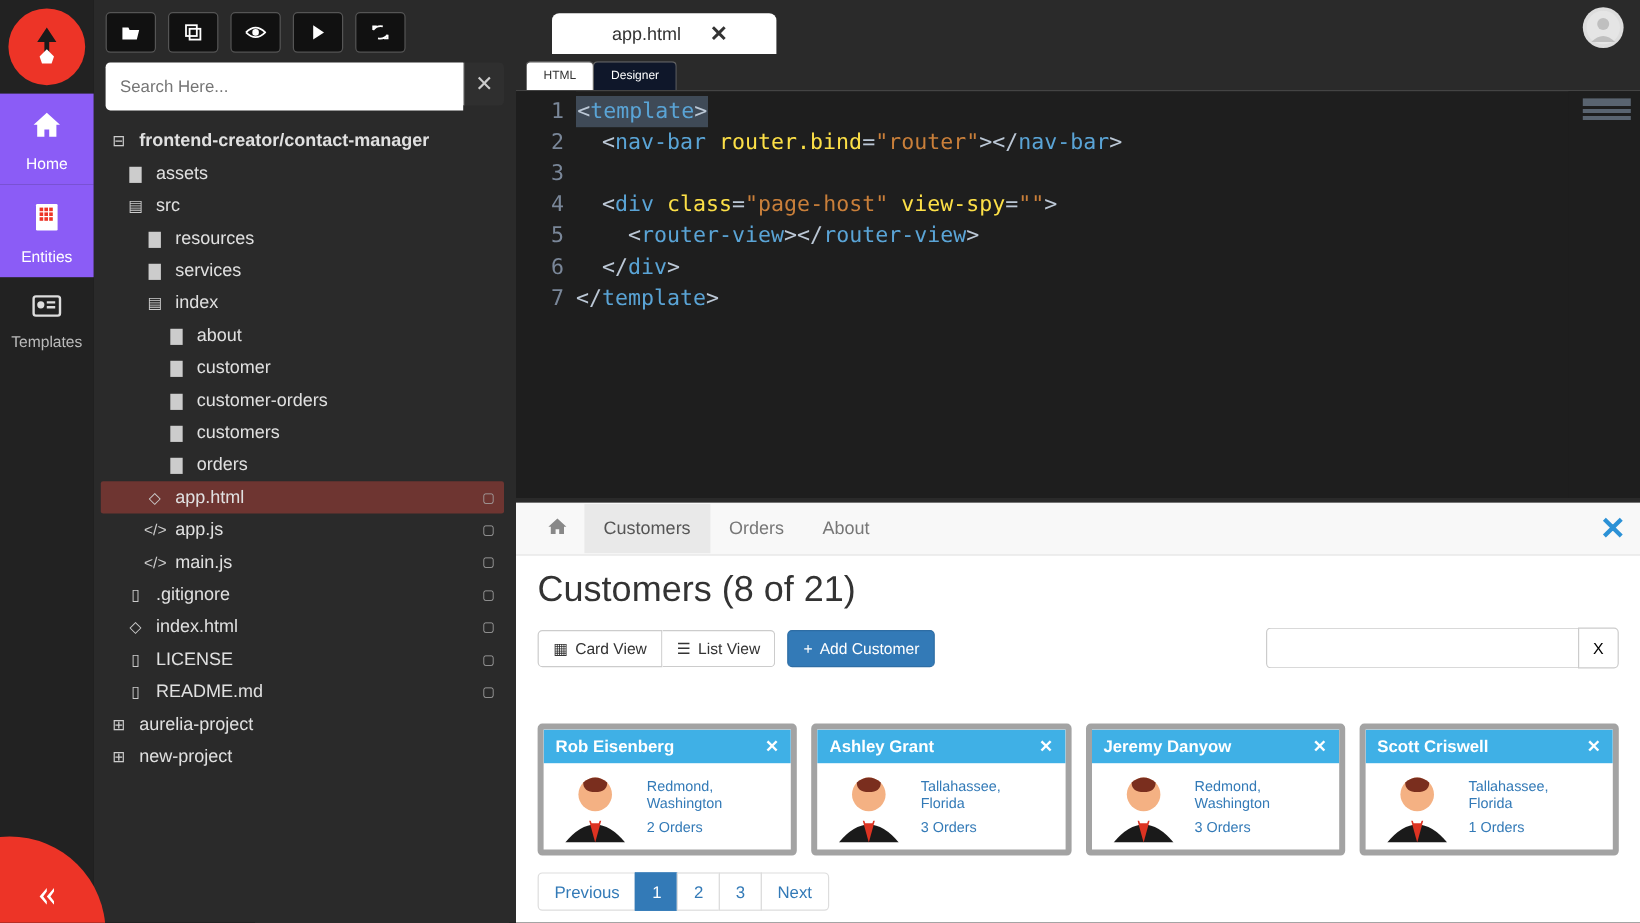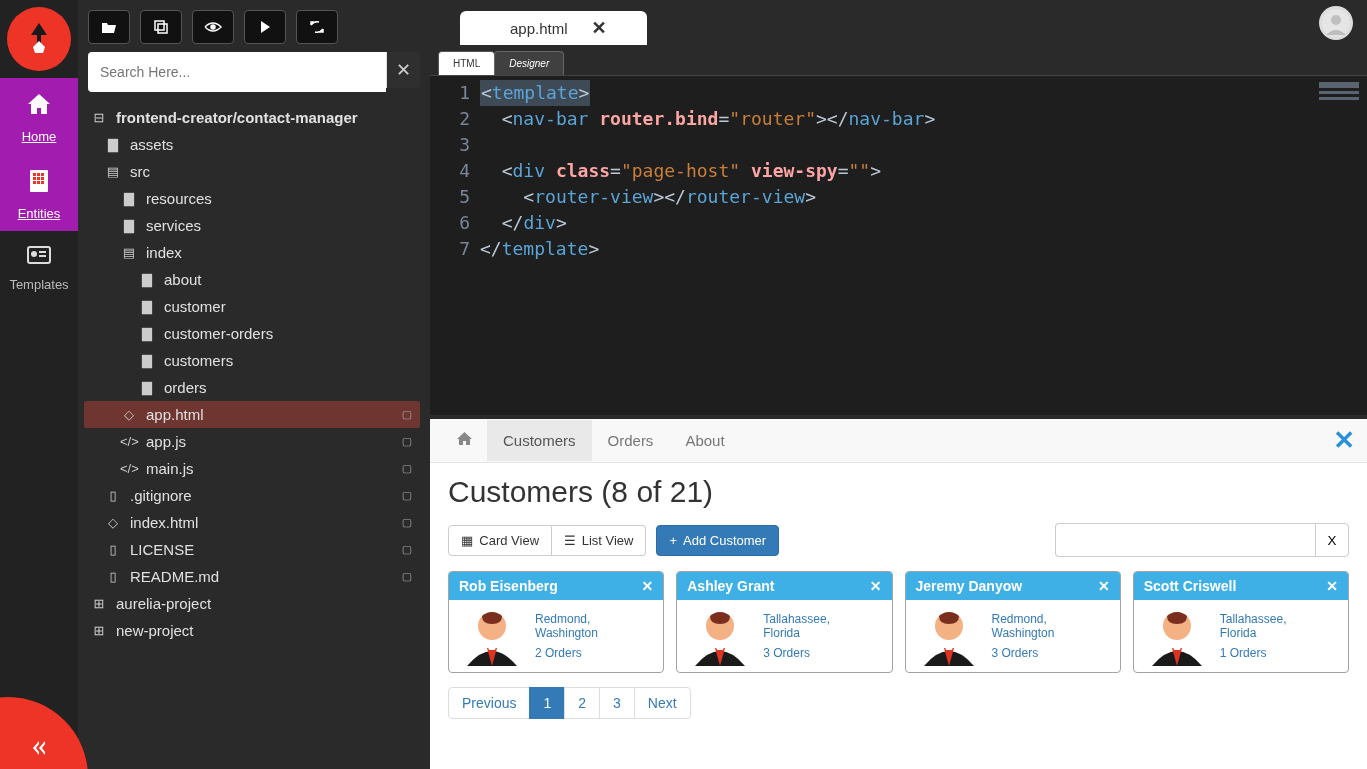--- a/index.html
+++ b/index.html
@@ -4,21 +4,21 @@
 <style>
 * { box-sizing: border-box; margin: 0; padding: 0; }
 body { font-family: "Helvetica Neue", Helvetica, Arial, sans-serif; font-size: 14px; background: #1a1a1a; color: #fff; width: 1367px; height: 769px; overflow: hidden; }
 .app { display: flex; height: 100%; }
 
 
 .leftnav { width: 78px; background: #222; display: flex; flex-direction: column; align-items: center; position: relative; }
 .logo-wrap { width: 78px; height: 78px; display: flex; align-items: center; justify-content: center; background: #222; }
 .logo-circle { width: 64px; height: 64px; border-radius: 50%; background: #ed3427; display: flex; align-items: center; justify-content: center; }
 .nav-item { width: 78px; padding: 14px 5px 10px; text-align: center; color: #bbb; font-size: 13px; cursor: pointer; }
-.nav-item.red { background: #a21caf; color: #fff; text-decoration: underline; }
+.nav-item.red { background: #8b5cf6; color: #fff; }
 .nav-item .nicon { font-size: 22px; display: block; margin-bottom: 6px; }
 .nav-item.home .nicon { font-size: 26px; }
 .red-bottom { position: absolute; left: 0; bottom: 0; width: 160px; height: 160px; background: #ed3427; border-radius: 50%; transform: translate(-45%, 55%); z-index: 0; }
 .collapse-btn { position: absolute; bottom: 10px; left: 0; width: 78px; text-align: center; color: #ddd; font-size: 16px; z-index: 2; cursor: pointer; }
 
 
 .sidebar { width: 352px; background: #2a2a2a; display: flex; flex-direction: column; }
 .toolbar { padding: 10px 10px 8px; display: flex; gap: 10px; }
 .tbtn { width: 42px; height: 34px; border: 1px solid #555; border-radius: 4px; background: #111; color: #fff; display: flex; align-items: center; justify-content: center; font-size: 15px; cursor: pointer; }
 .searchbar { display: flex; margin: 0 10px 8px; }
@@ -35,29 +35,29 @@
 
 
 .main { flex: 1; display: flex; flex-direction: column; background: #1e1e1e; position: relative; }
 .topbar { height: 45px; background: #2a2a2a; display: flex; align-items: flex-end; position: relative; }
 .tab { margin-left: 30px; background: #fff; color: #333; padding: 6px 40px 6px 50px; border-radius: 6px 6px 0 0; font-size: 15px; position: relative; display:flex;align-items:center;gap:24px;}
 .tab .tabclose { font-size: 18px; font-weight: bold; cursor: pointer; }
 .avatar { position: absolute; right: 14px; top: 6px; width: 34px; height: 34px; border-radius: 50%; background: #ddd; display:flex;align-items:center;justify-content:center; }
 .subtabs { background: #2a2a2a; padding: 6px 8px 0; display: flex; gap: 0; }
 .subtab { padding: 6px 14px; font-size: 10px; border: 1px solid #555; border-bottom: none; border-radius: 4px 4px 0 0; cursor: pointer; }
 .subtab.active { background: #fff; color: #333; }
-.subtab.inactive { background: #404040; color: #fff; border-color: #666; margin-left:-1px;font-style:italic;}
+.subtab.inactive { background: #0f172a; color: #fff; border-color: #666; margin-left:-1px;}
 
 
 .editor { flex: 0 0 340px; background: #1e1e1e; display: flex; font-family: "Menlo", "Consolas", monospace; font-size: 18px; line-height: 26px; position: relative; border-top:1px solid #444; }
 .gutter { width: 50px; text-align: right; padding: 4px 10px 4px 0; color: #7a8799; background: #1e1e1e; user-select: none; }
 .code { flex: 1; padding: 4px 0; white-space: pre; }
 .c-punct { color: #bcc8d6; }
 .c-tag { color: #5aa4d6; }
-.c-attr { color: #fca5a5; font-weight: bold; }
+.c-attr { color: #fde047; }
 .c-str { color: #c97f3a; }
 .cursor-box { display:inline-block; background:#3f4a57; padding:0 1px; }
 .minimap { width:60px; background:#1e1e1e; position:relative;}
 .minimap::before{content:"";position:absolute;top:6px;right:8px;width:40px;height:30px;background:linear-gradient(#5a6470 0 6px,transparent 6px 9px,#5a6470 9px 12px,transparent 12px 15px,#5a6470 15px 18px,transparent 18px);}
 
 
 .preview { flex: 1; background: #fff; color: #333; display: flex; flex-direction: column; border-top: 4px solid #2a2a2a;}
 .pnav { height: 44px; background: #f8f8f8; border-bottom: 1px solid #e5e5e5; display: flex; align-items: center; padding: 0 12px; gap: 0; }
 .pnav .home-ic { color: #777; font-size: 17px; padding: 0 14px; }
 .pnav a { color: #777; padding: 12px 16px; text-decoration: none; font-size: 15px; cursor:pointer;}
@@ -69,21 +69,21 @@
 .btn-group { display: flex; }
 .btn { border: 1px solid #ccc; background: #fff; padding: 7px 12px; font-size: 13px; color: #333; cursor: pointer; display:flex;align-items:center;gap:6px;}
 .btn:first-child { border-radius: 4px 0 0 4px; }
 .btn:last-child { border-radius: 0 4px 4px 0; border-left: none; }
 .btn.primary { background: #337ab7; border-color: #2e6da4; color: #fff; border-radius: 4px; }
 .search-group { margin-left: auto; display: flex; }
 .sg-input { width: 260px; height: 34px; border: 1px solid #ccc; border-radius: 4px 0 0 4px; border-right: none; padding: 0 10px; }
 .sg-btn { width: 34px; height: 34px; border: 1px solid #ccc; border-radius: 0 4px 4px 0; background: #fff; cursor: pointer; }
 
 .cards { display: flex; gap: 12px; margin-bottom: 14px; }
-.card { flex: 1; border: 1px solid #a3a3a3; border-radius: 4px; overflow: hidden; }
+.card { flex: 1; border: 5px solid #a3a3a3; border-radius: 4px; overflow: hidden; margin-top: 32px; }
 .card-head { background: #3fb0e6; color: #fff; padding: 6px 10px; display: flex; align-items: center; font-weight: 600; font-size: 14px; }
 .card-head .cx { margin-left: auto; cursor: pointer; }
 .card-body { display: flex; padding: 6px 8px; gap: 8px; align-items:center;}
 .card-body .info { font-size: 12px; }
 .card-body .loc { color: #337ab7; margin-bottom: 6px; }
 .card-body .oc { color: #337ab7; }
 
 .pager { display: flex; }
 .pg { border: 1px solid #ddd; padding: 7px 13px; color: #337ab7; font-size: 14px; cursor: pointer; margin-left: -1px; background:#fff;}
 .pg:first-child { border-radius: 4px 0 0 4px; margin-left: 0; }

